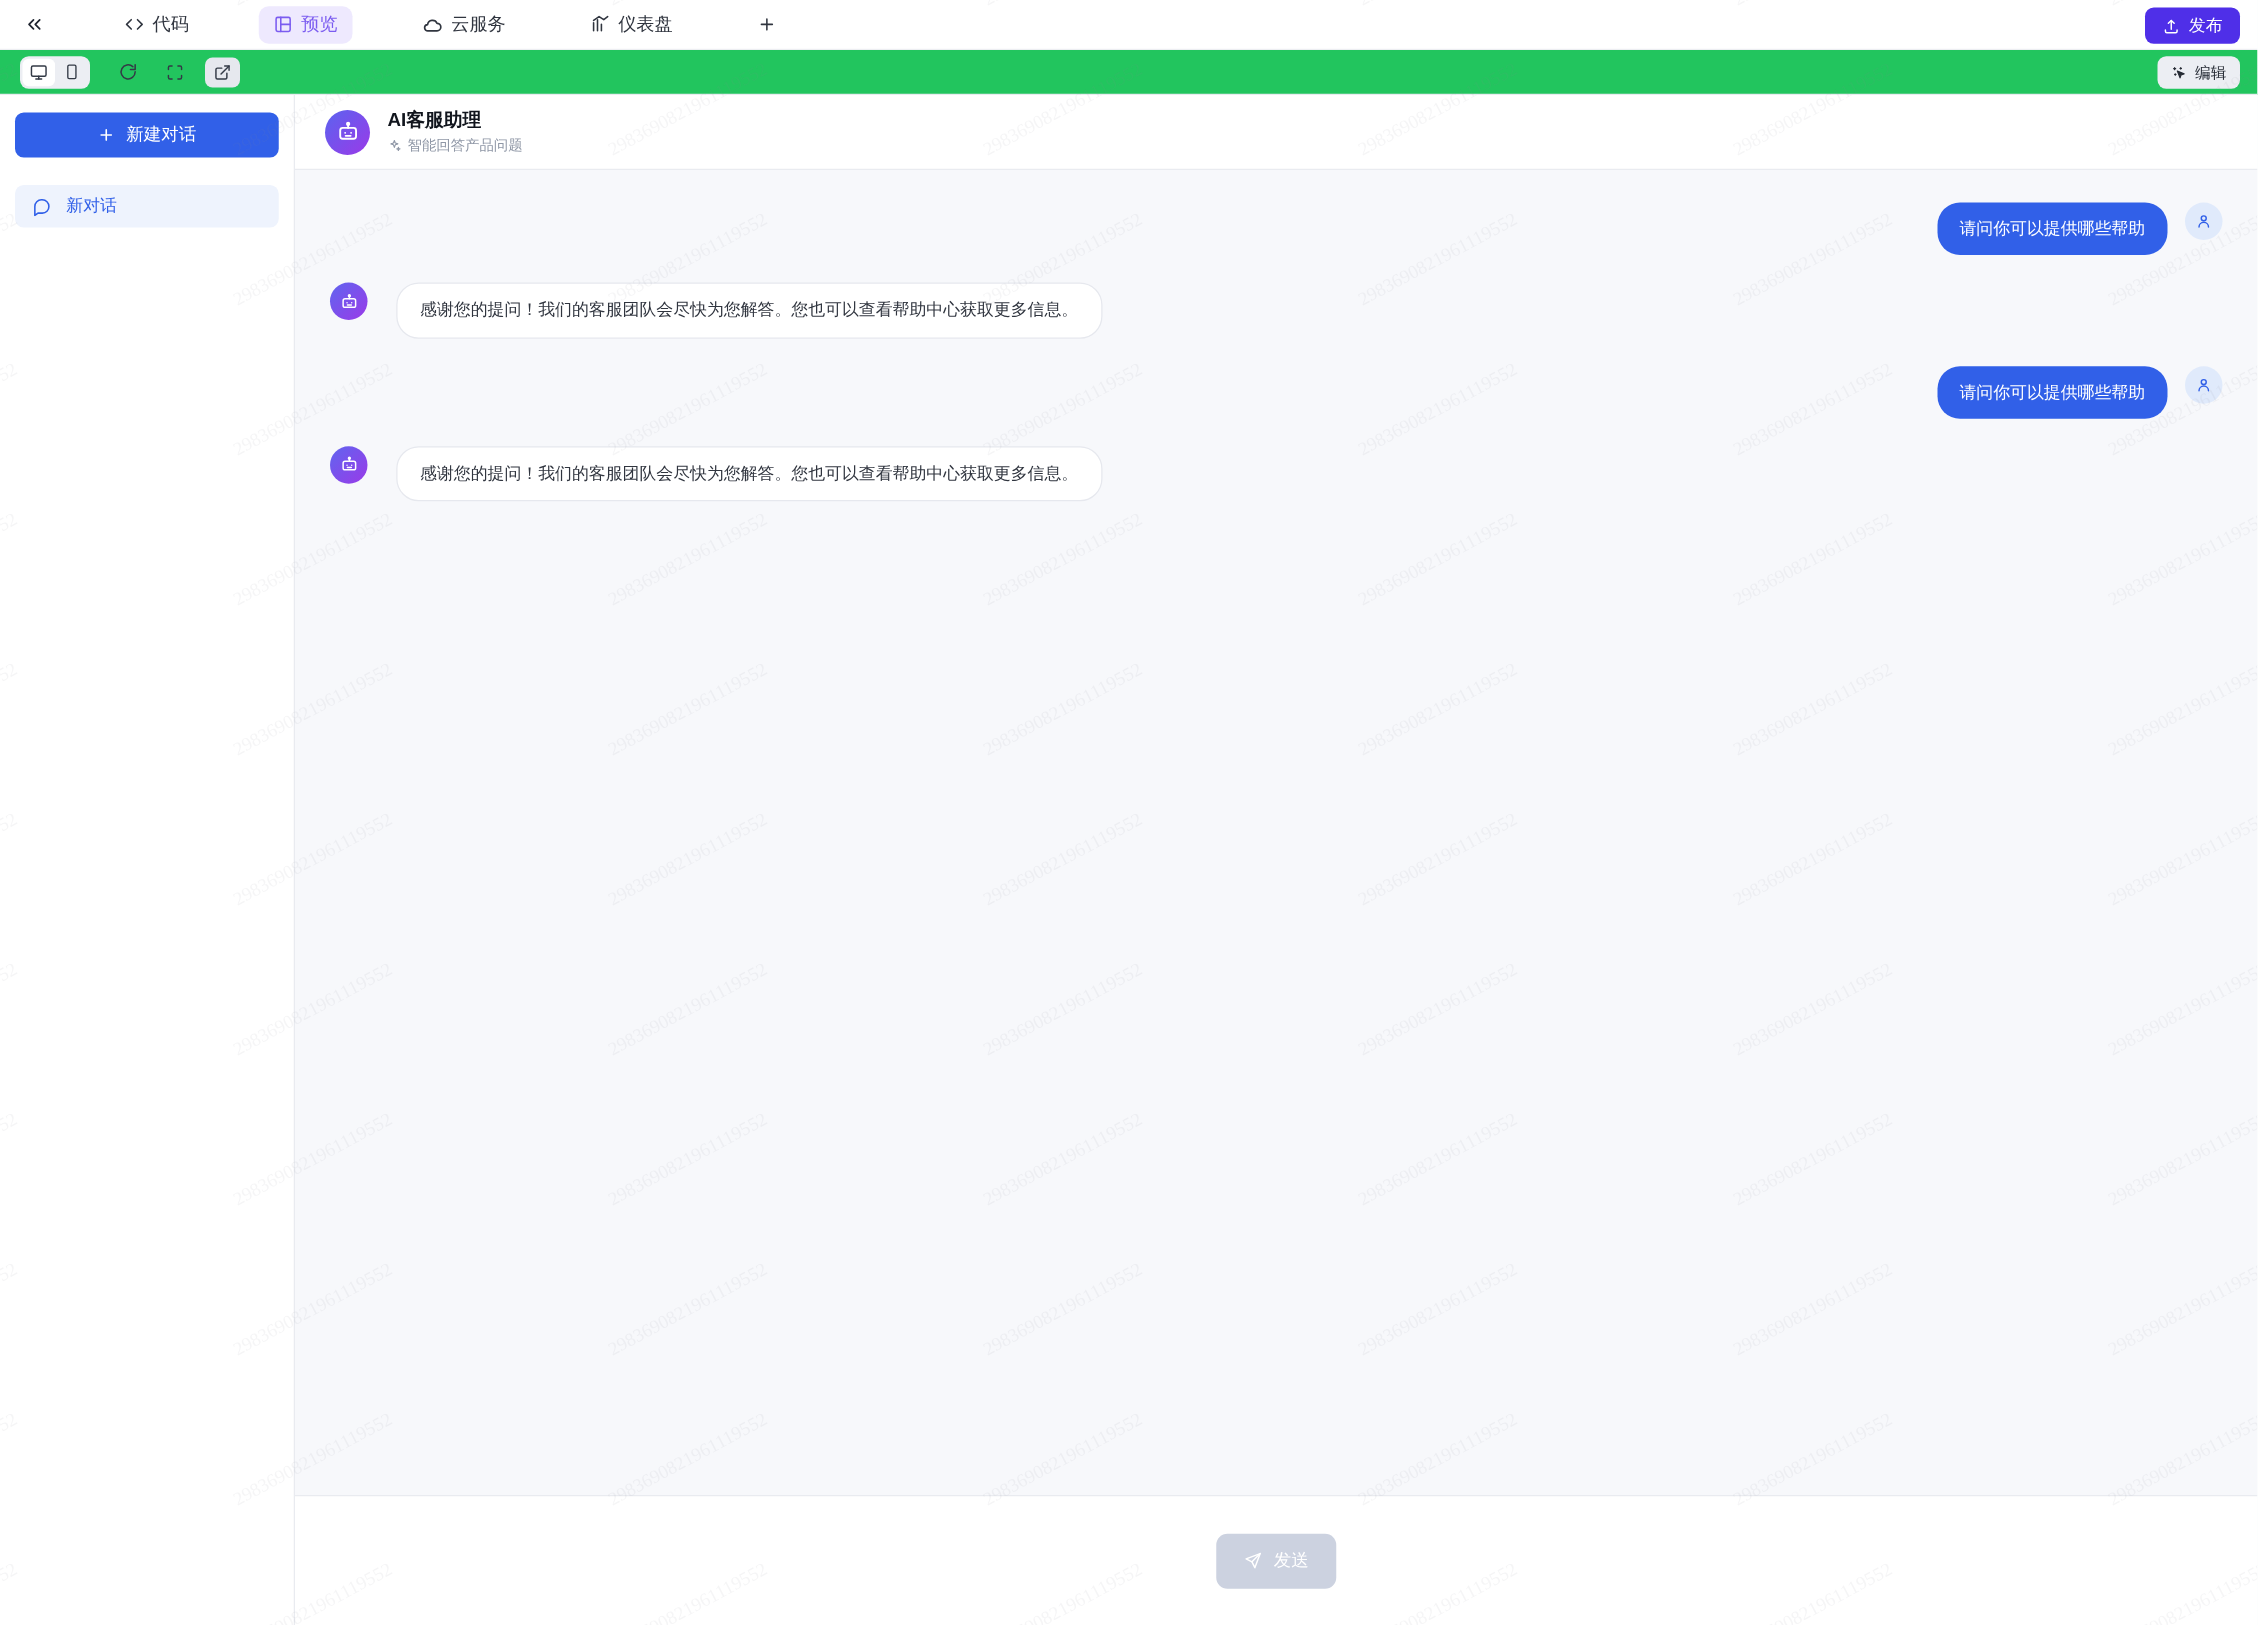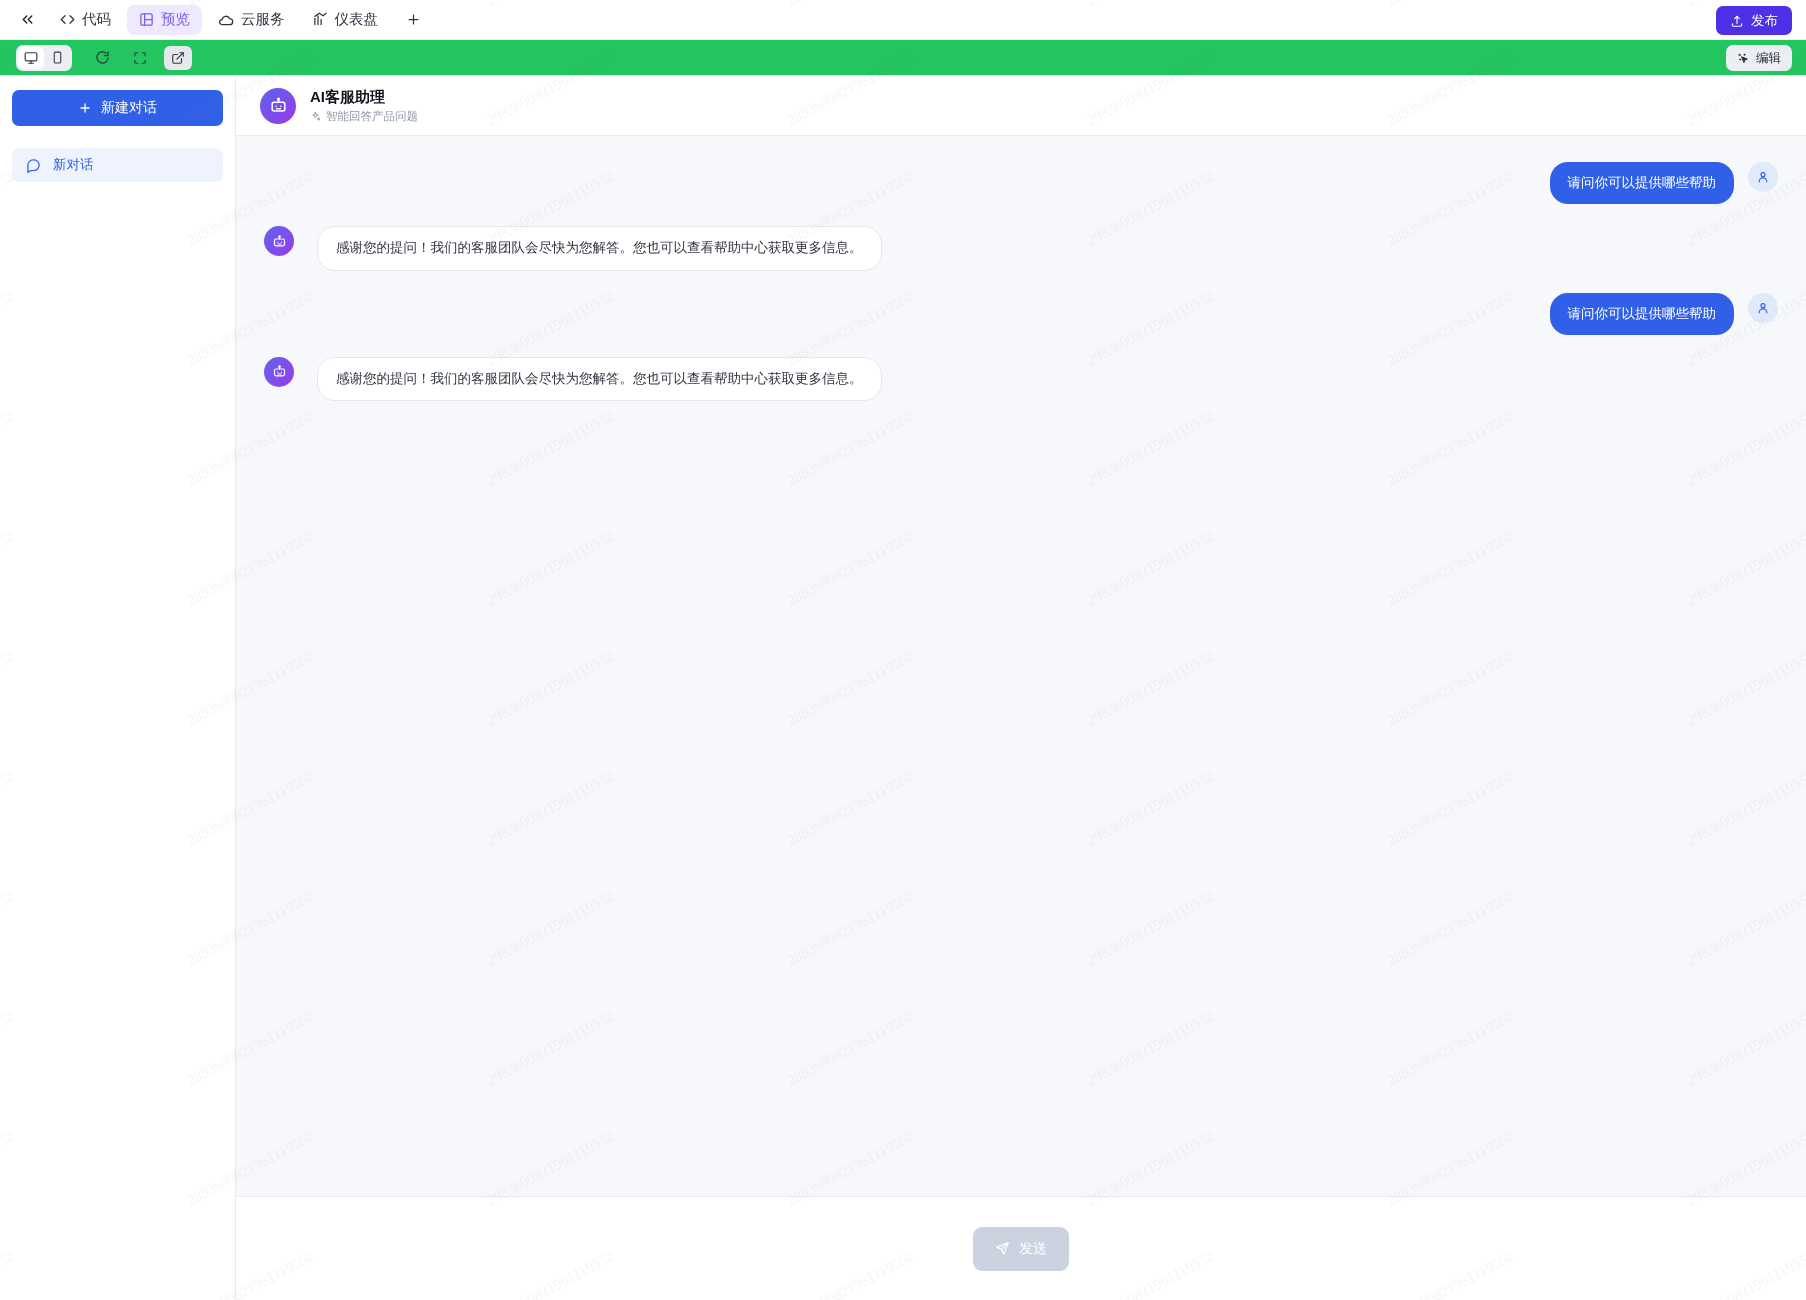--- a/index.html
+++ b/index.html
@@ -12,20 +12,21 @@
 
   
   .topbar {
     position: relative;
     height: 40px;
     background: #ffffff;
     border-bottom: 1px solid #edeef2;
     display: flex;
     align-items: center;
     padding: 0 12px;
+    gap: 40px;
   }
   .tb-icon-btn {
     width: 30px; height: 30px;
     display: flex; align-items: center; justify-content: center;
     border-radius: 6px;
     color: #1f2430;
     cursor: pointer;
     margin-right: 6px;
   }
   .tb-tab {

